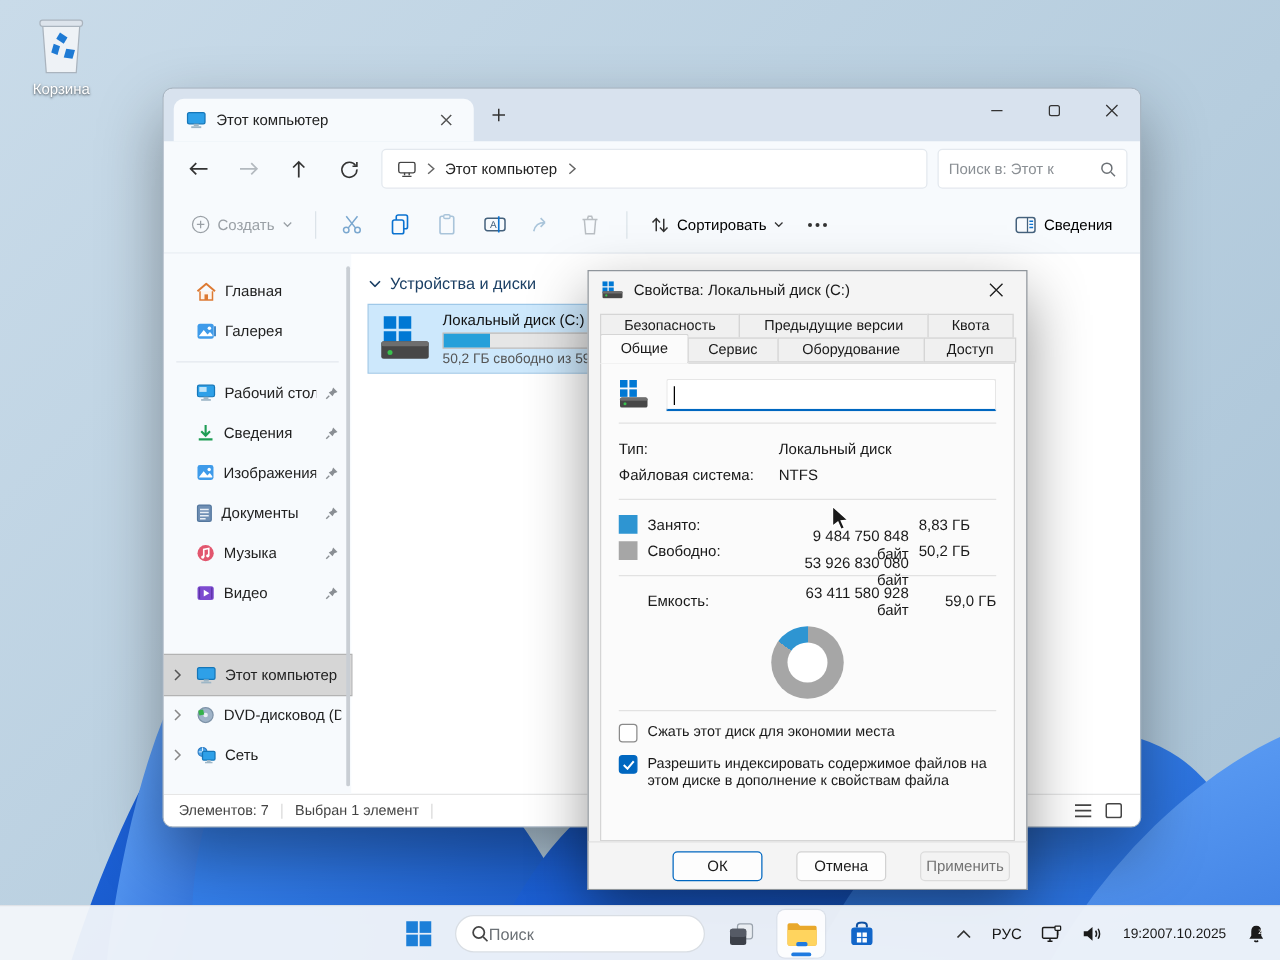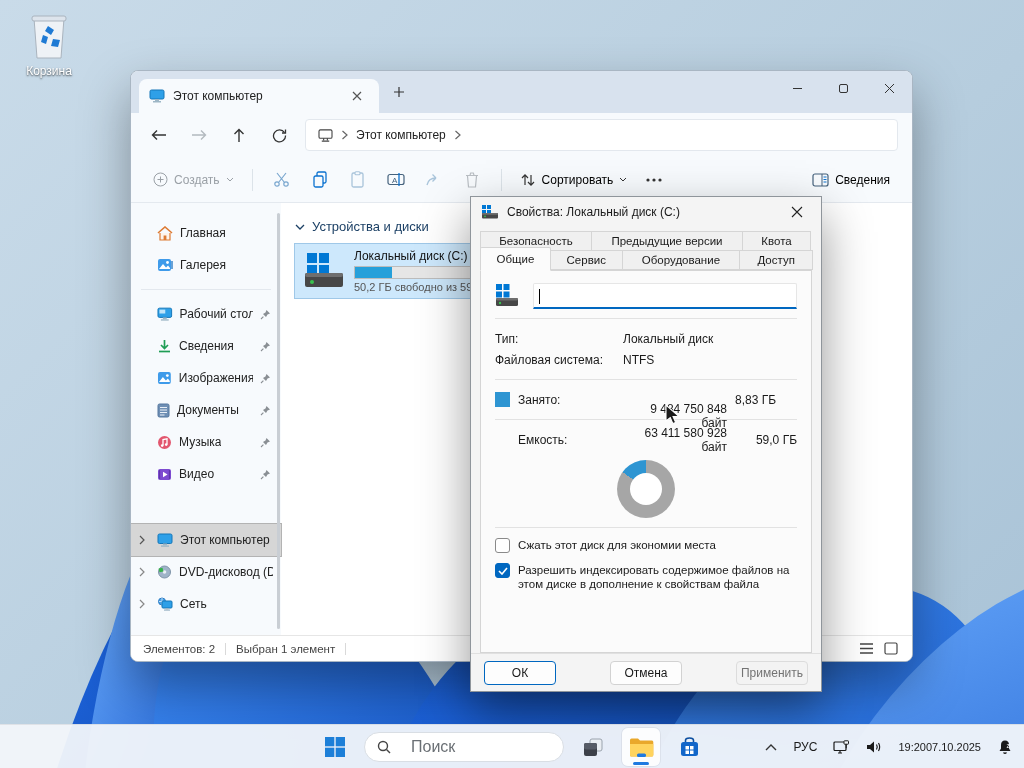--- a/index.html
+++ b/index.html
@@ -66,21 +66,21 @@
   .disk-bar .fill { height:100%; background:#26a0da; }
   .disk-free { margin-top:2px; font-size:11px; color:#555; white-space:nowrap; overflow:hidden; }
 
   .statusbar { height:26px; flex:none; border-top:1px solid #e6e6e6; background:#fff;
                display:flex; align-items:center; padding:0 10px; font-size:11.5px; color:#444; }
   .statusbar .st { padding:0 10px; border-right:1px solid #d9d9d9; }
   .statusbar .st:first-child { padding-left:2px; }
   .view-btns { margin-left:auto; display:flex; gap:10px; padding-right:4px; }
 
   
-  .dialog { position:absolute; left:470px; top:196px; width:352px; height:496px; background:#f4f4f4;
+  .dialog { position:absolute; left:470px; top:216px; width:352px; height:496px; background:#f4f4f4;
             border:1px solid #8f959b; box-shadow:0 20px 46px rgba(0,0,0,.42);
             display:flex; flex-direction:column; font-size:12px; color:#1a1a1a; }
   .dlg-title { height:30px; display:flex; align-items:center; gap:8px; padding:0 4px 0 10px; flex:none; }
   .dlg-title .d-text { flex:1; font-size:12px; }
   .dlg-close { width:40px; height:26px; display:flex; align-items:center; justify-content:center; }
 
   .dlg-tabs { padding:4px 9px 0 9px; flex:none; position:relative; z-index:2; }
   .trow { display:flex; }
   .dtab { height:20px; display:flex; align-items:center; justify-content:center; font-size:11.5px;
           background:#f0f0f0; border:1px solid #d5d5d5; margin-right:-1px; }
@@ -117,35 +117,35 @@
 
   .cbrow { display:flex; gap:8px; margin-top:10px; align-items:flex-start; font-size:11.5px; }
   .cb { width:15px; height:15px; flex:none; border:1px solid #8a8a8a; border-radius:3px; background:#fff;
         display:flex; align-items:center; justify-content:center; margin-top:0px; }
   .cb svg { visibility:hidden; }
   .cb.checked { background:#0067c0; border-color:#0067c0; }
   .cb.checked svg { visibility:visible; }
   .cb-label { line-height:14px; max-width:300px; }
 
   .dlg-footer { flex:none; height:38px; border-top:1px solid #e0e0e0; display:flex; align-items:center;
-                justify-content:space-between; gap:3px; padding:0 13px; background:#f4f4f4; }
+                justify-content:flex-end; gap:27px; padding:0 13px; background:#f4f4f4; }
   .dlg-footer .btn { width:72px; height:24px; }
   .btn.default { border:1px solid #0067c0; }
   .btn.disabled { color:#737373; background:#f3f3f3; border-color:#dcdcdc; }
 
   
   .taskbar { position:absolute; left:0; bottom:0; width:1024px; height:44px; background:rgba(242,246,250,.95);
              border-top:1px solid rgba(0,0,0,.07); }
   .tb-center { position:absolute; left:50%; top:0; transform:translateX(-50%); height:44px;
                display:flex; align-items:center; gap:10px; }
   .tb-btn { width:38px; height:38px; display:flex; align-items:center; justify-content:center; border-radius:6px; position:relative; }
   .tb-btn.active { background:rgba(255,255,255,.85); box-shadow:0 0 0 1px rgba(0,0,0,.05); }
   .tb-btn.active::after { content:""; position:absolute; bottom:1px; left:11px; width:16px; height:3px; border-radius:2px; background:#1f7ae0; }
   .tb-search { width:200px; height:30px; background:#fff; border:1px solid #d9dee4; border-radius:16px;
-               display:flex; align-items:center; gap:20px; padding:0 12px; font-size:16px; color:#6b7075; }
+               display:flex; align-items:center; gap:0; padding:0 12px; font-size:13px; color:#6b7075; }
   .tray { position:absolute; right:6px; top:0; height:44px; display:flex; align-items:center; gap:6px; }
   .tray-item { height:36px; display:flex; align-items:center; justify-content:center; padding:0 5px; border-radius:4px; font-size:12px; color:#1a1a1a; }
   .clock { text-align:right; font-size:11px; line-height:13px; color:#1a1a1a; }
 
   .cursor { position:absolute; left:662px; top:404px; z-index:50; }
 </style>
 </head>
 <body>
 
 <svg class="wall" width="1024" height="768" viewBox="0 0 1024 768">
@@ -252,20 +252,27 @@
         <path d="M6 10 v2 M10 10 v2 M4 13 h8" stroke="#444" stroke-width="1.2" fill="none"></path>
       </svg>
       <svg width="7" height="10" viewBox="0 0 7 10">
           <path d="M1.5 1 L6 5 L1.5 9" fill="none" stroke="#666" stroke-width="1.2"></path>
         </svg>
       <span>Этот компьютер</span>
       <svg width="7" height="10" viewBox="0 0 7 10">
           <path d="M1.5 1 L6 5 L1.5 9" fill="none" stroke="#666" stroke-width="1.2"></path>
         </svg>
     </div>
+    <div class="searchbox">
+      <span class="ph">Поиск в: Этот к</span>
+      <svg width="13" height="13" viewBox="0 0 13 13">
+          <circle cx="5.5" cy="5.5" r="4" fill="none" stroke="#6b7075" stroke-width="1.2"></circle>
+          <path d="M8.8 8.8 L12 12" stroke="#6b7075" stroke-width="1.2"></path>
+        </svg>
+    </div>
   </div>
 
   <div class="toolbar">
     <div class="tool disabled">
       <svg width="15" height="15" viewBox="0 0 15 15">
           <circle cx="7.5" cy="7.5" r="6.5" fill="none" stroke="#9aa0a6"></circle>
           <path d="M7.5 4.5 v6 M4.5 7.5 h6" stroke="#9aa0a6"></path>
         </svg>
       <span>Создать</span>
       <svg width="8" height="5" viewBox="0 0 8 5">
@@ -493,21 +500,21 @@
           <div class="disk-bar">
               <div class="fill" style="width: 25%;"></div>
             </div>
           <div class="disk-free">50,2 ГБ свободно из 59,0 ГБ</div>
         </div>
       </div>
     </div>
   </div>
 
   <div class="statusbar">
-    <span class="st">Элементов: 2</span>
+    <span class="st">Элементов: 7</span>
     <span class="st">Выбран 1 элемент</span>
     <div class="view-btns">
       <span>
           <svg width="15" height="13" viewBox="0 0 15 13">
             <path d="M1 2 h13 M1 6.5 h13 M1 11 h13" stroke="#444" stroke-width="1.4"></path>
           </svg>
         </span>
       <span>
           <svg width="14" height="13" viewBox="0 0 14 13">
             <rect x="1" y="1" width="12" height="11" rx="1.5" fill="none" stroke="#444" stroke-width="1.2"></rect>
@@ -592,20 +599,26 @@
         <span class="f-label">Файловая система:</span>
         <span>NTFS</span>
       </div>
     <div class="hr"></div>
     <div class="urow">
       <span class="swatch" style="background:#2e95d2"></span>
       <span class="u-label">Занято:</span>
       <span class="u-bytes">9 484 750 848 байт</span>
       <span class="u-size">8,83 ГБ</span>
     </div>
+    <div class="urow">
+      <span class="swatch" style="background:#a6a6a6"></span>
+      <span class="u-label">Свободно:</span>
+      <span class="u-bytes">53 926 830 080 байт</span>
+      <span class="u-size">50,2 ГБ</span>
+    </div>
     <div class="hr"></div>
     <div class="crow">
       <span class="u-label">Емкость:</span>
       <span class="u-bytes">63 411 580 928 байт</span>
       <span class="u-size">59,0 ГБ</span>
     </div>
     <div class="donut-wrap">
         <div class="donut" style="background: conic-gradient(rgb(166, 166, 166) 0deg, rgb(166, 166, 166) 306deg, rgb(46, 149, 210) 306deg, rgb(46, 149, 210) 360deg);"></div>
       </div>
     <div class="hr"></div>

